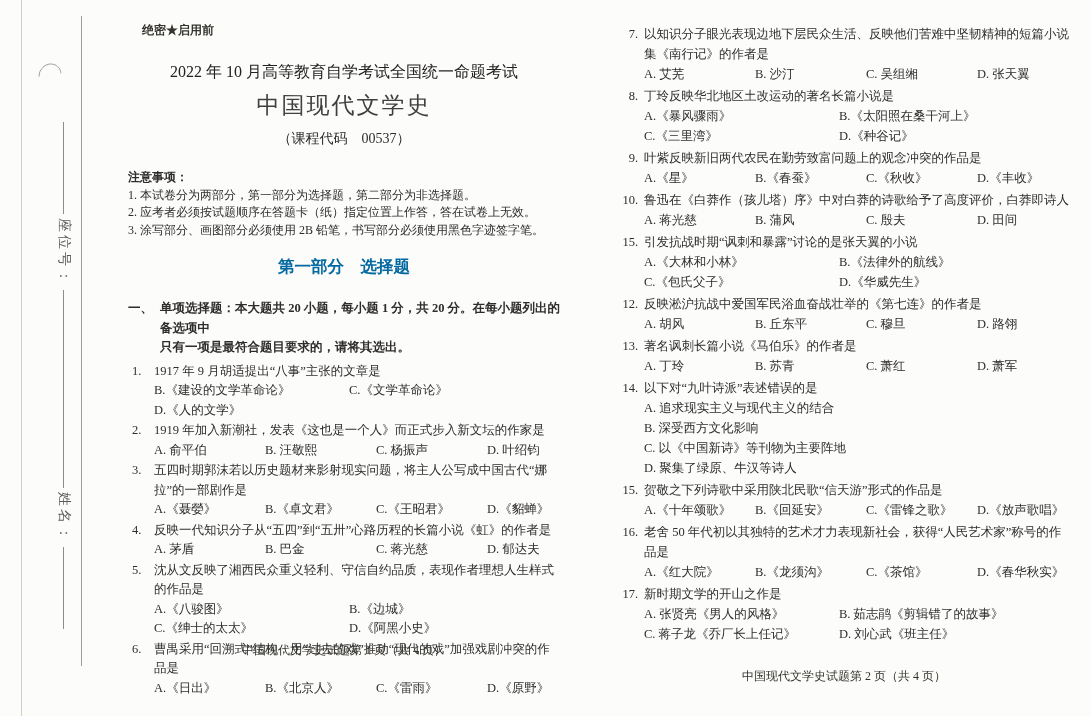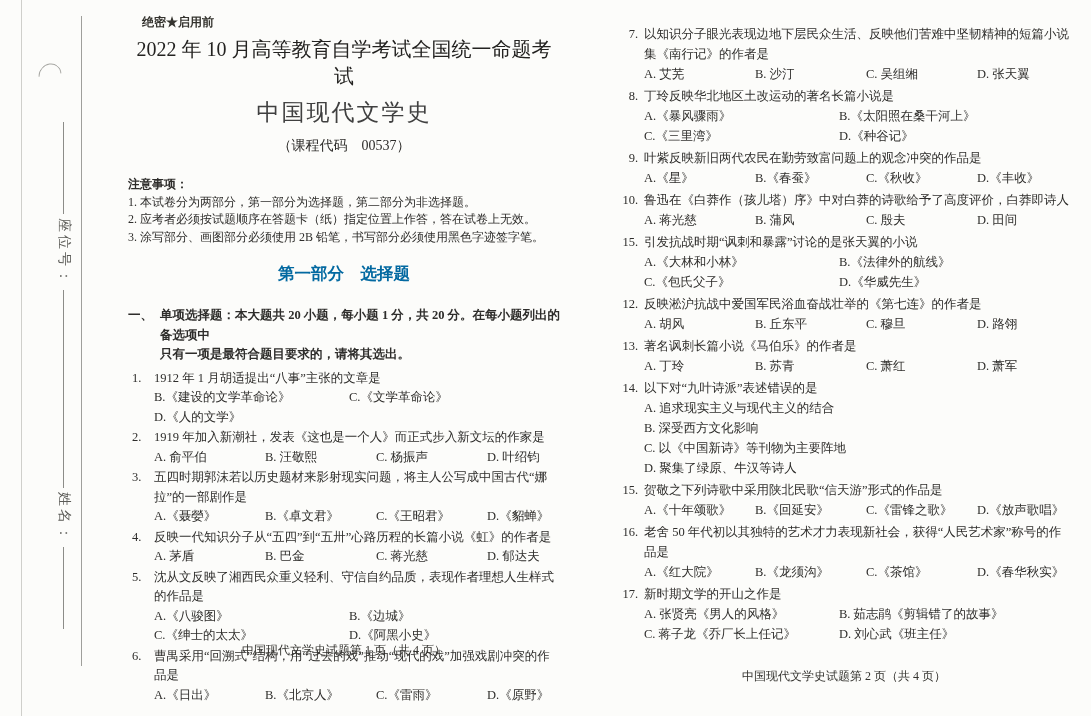--- a/index.html
+++ b/index.html
@@ -26,24 +26,24 @@
     transform:rotate(90deg);
     display:flex;align-items:center;
     color:#5a5a56;font-size:14px;letter-spacing:3px;white-space:nowrap;
   }
   .seal-strip .blank{display:inline-block;height:1px;background:#8c8c88;flex:none;}
   .seal-strip .b1{width:92px;}
   .seal-strip .b2{width:198px;margin-left:4px;}
   .seal-strip .b3{width:82px;margin-left:4px;}
   .seal-strip .lbl{flex:none;margin-left:4px;}
   
-  .page-left{position:absolute;left:128px;top:0;width:432px;padding-top:14px;}
+  .page-left{position:absolute;left:128px;top:0;width:432px;padding-top:22px;}
   .page-right{position:absolute;left:618px;top:0;width:452px;padding-top:20px;}
   .secret{font-size:12px;font-weight:bold;color:#35342f;margin-left:14px;}
-  .title1{text-align:center;font-size:20px;margin-top:5px;color:#232220;}
+  .title1{text-align:center;font-size:16px;margin-top:23px;color:#232220;}
   .title2{text-align:center;font-size:23px;font-weight:normal;margin-top:7px;color:#404040;letter-spacing:2px;}
   .code{text-align:center;font-size:14px;margin-top:9px;}
   .notes{margin-top:21px;font-size:12px;line-height:17.5px;}
   .notes .nt{font-weight:bold;}
   .section-title{text-align:center;font-size:16.5px;font-weight:bold;margin-top:17px;color:#0369a1;}
   .intro{display:flex;margin-top:21px;font-weight:bold;line-height:19.5px;}
   .intro .marker{flex:none;width:32px;}
   .intro .itext{flex:1;}
   .qwrap{margin-top:4px;}
   
@@ -94,21 +94,21 @@
       <span class="marker">一、</span>
       <span class="itext">
         <span>单项选择题：本大题共 20 小题，每小题 1 分，共 20 分。在每小题列出的备选项中</span><br>
         <span>只有一项是最符合题目要求的，请将其选出。</span>
       </span>
     </div>
     <div class="qwrap">
         <div class="q">
           <span class="qnum">1.</span>
           <div class="qbody">
-            <div class="stem">1912 年 1 月胡适提出“八事”主张的文章是</div>
+            <div class="stem">1917 年 9 月胡适提出“八事”主张的文章是</div>
             <div class="opts opts-2col">
               <span class="opt">B.《建设的文学革命论》</span>
               <span class="opt">C.《文学革命论》</span>
               <span class="opt">D.《人的文学》</span>
             </div>
           </div>
         </div>
         <div class="q">
           <span class="qnum">2.</span>
           <div class="qbody">

